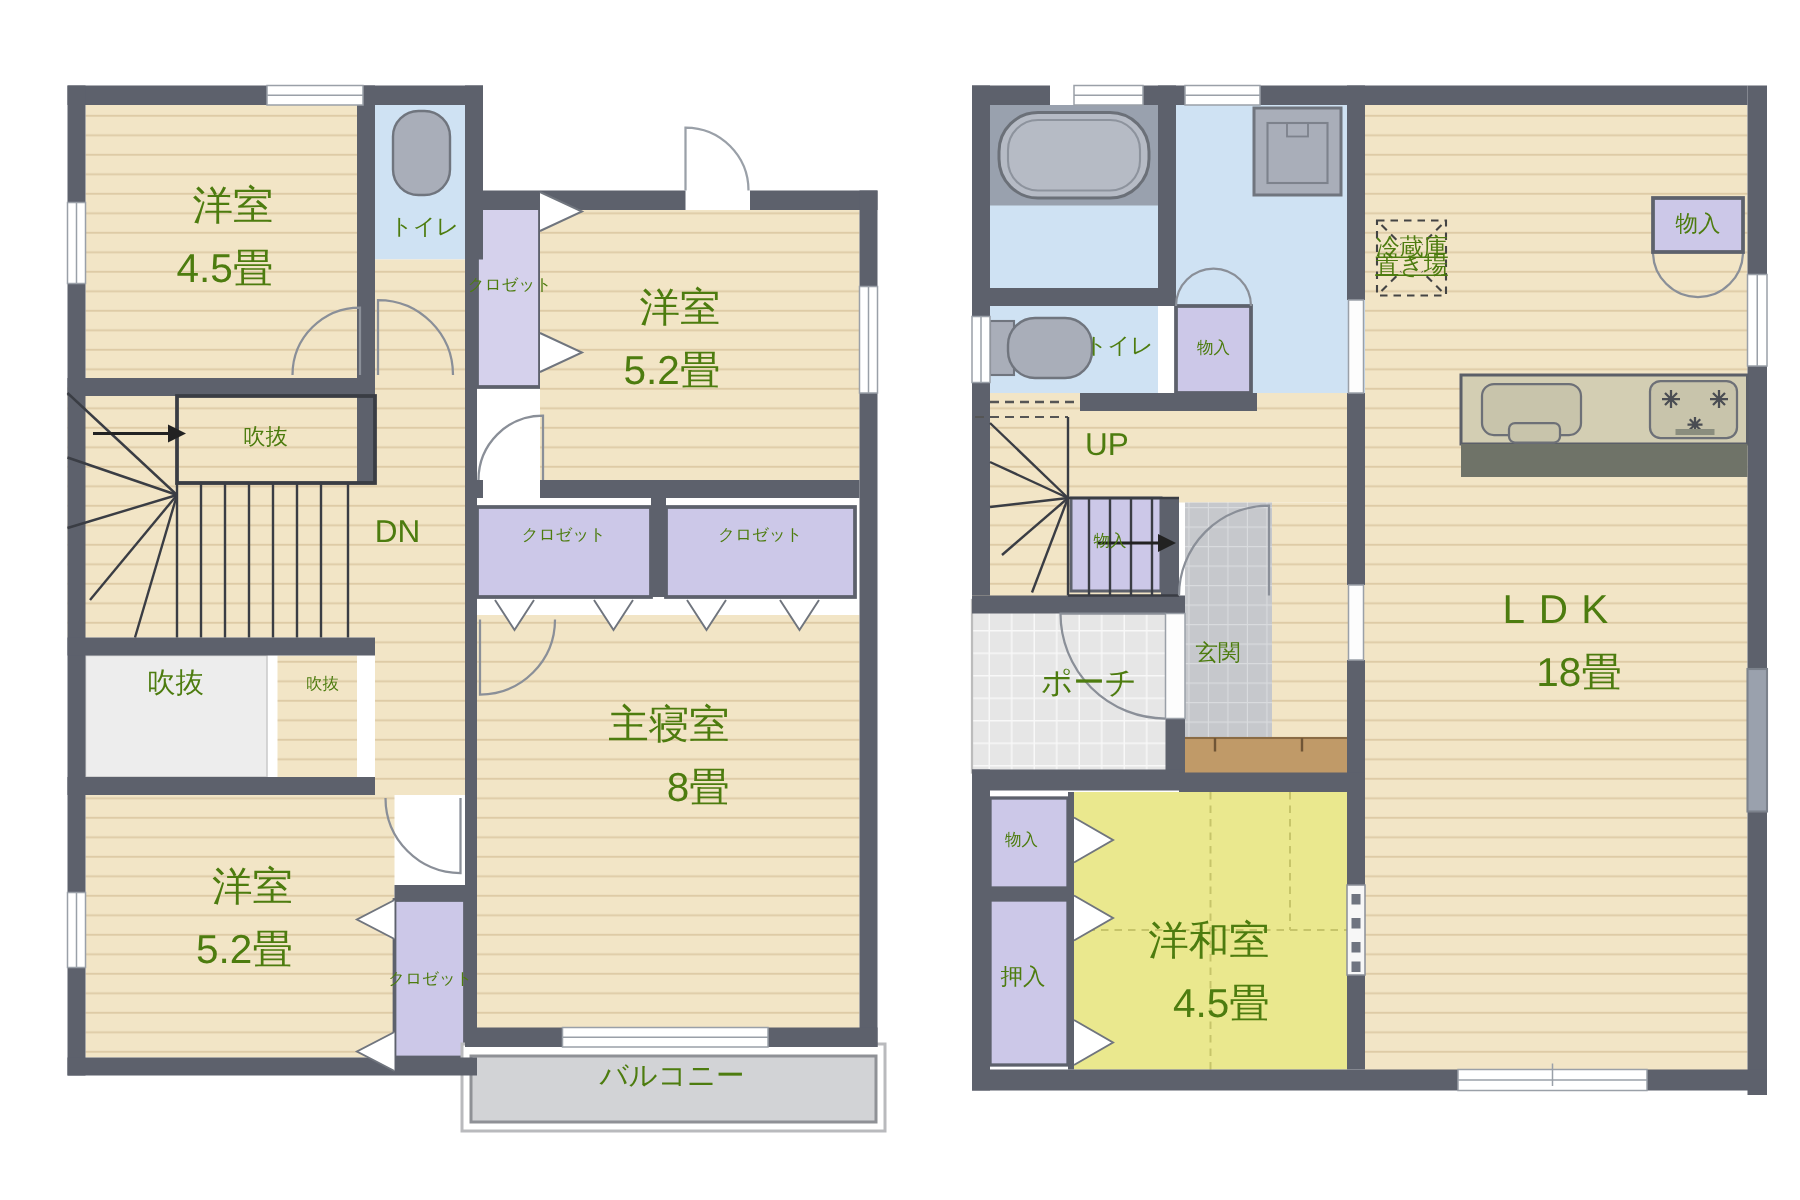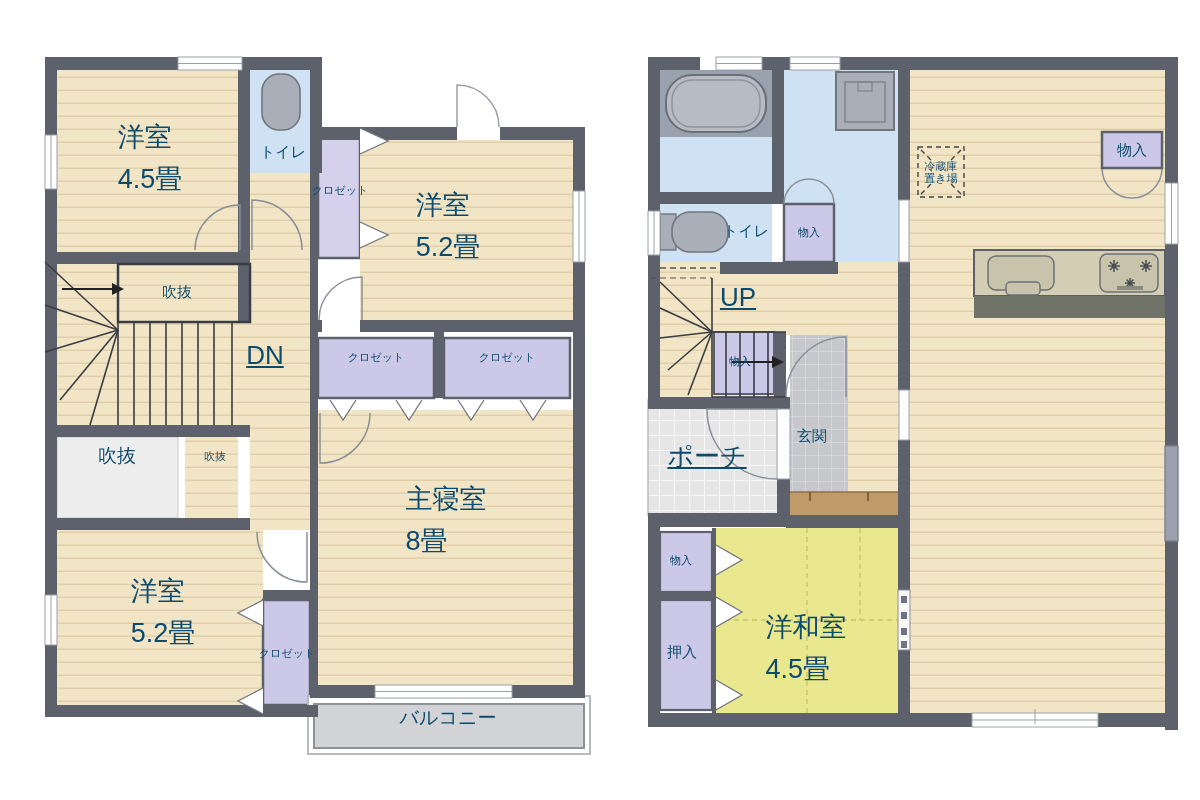--- a/index.html
+++ b/index.html
@@ -1,27 +1,27 @@
 <!DOCTYPE html>
 <html><head>
 <meta charset="utf-8">
 <style>
   html,body{margin:0;padding:0;background:#ffffff;}
   .stage{position:relative;width:1200px;height:800px;background:#fff;overflow:hidden;
          font-family:"Liberation Sans","DejaVu Sans",sans-serif;}
   .stage svg{position:absolute;left:0;top:0;}
-  .lbl{position:absolute;transform:translate(-50%,-50%);text-align:left;color:#0c4a6e;
+  .lbl{position:absolute;transform:translate(-50%,-50%);text-align:right;color:#4d7c0f;
        white-space:nowrap;z-index:5;}
   .lbl span{display:block;}
   .sz28{font-size:27px;line-height:42px;}
-  .sz24{font-size:26px;line-height:26px;text-decoration:underline;}
+  .sz24{font-size:21px;line-height:26px;}
   .sz20{font-size:19px;line-height:22px;}
   .sz16{font-size:15px;line-height:18px;}
   .sz13{font-size:11px;line-height:14px;}
-  .sz11{font-size:11px;line-height:12px;}
+  .sz11{font-size:16px;line-height:12px;text-decoration:underline;}
   .ldk-spacing{letter-spacing:9px;padding-left:9px;}
 </style>
 </head>
 <body>
 
 <div class="stage">
 
 <svg width="1200" height="800" viewBox="0 0 1200 800">
   <defs>
     <pattern id="wood" width="9" height="13" patternUnits="userSpaceOnUse">
@@ -335,21 +335,21 @@
 </div>
 <div class="lbl sz13" style="left:507px;top:357px">
   <span>クロゼット</span>
 </div>
 <div class="lbl sz20" style="left:117px;top:456px">
   <span>吹抜</span>
 </div>
 <div class="lbl sz13" style="left:215px;top:456px">
   <span>吹抜</span>
 </div>
-<div class="lbl sz28" style="left:446px;top:520px">
+<div class="lbl sz28" style="left:446px;top:504px">
   <span>主寝室</span>
   <span>8畳</span>
 </div>
 <div class="lbl sz28" style="left:163px;top:612px">
   <span>洋室</span>
   <span>5.2畳</span>
 </div>
 <div class="lbl sz13" style="left:287px;top:653px">
   <span>クロゼット</span>
 </div>
@@ -365,30 +365,34 @@
 </div>
 <div class="lbl sz24" style="left:738px;top:297px">
   <span>UP</span>
 </div>
 <div class="lbl sz13" style="left:740px;top:361px">
   <span>物入</span>
 </div>
 <div class="lbl sz16" style="left:812px;top:436px">
   <span>玄関</span>
 </div>
-<div class="lbl sz24" style="left:707px;top:456px">
+<div class="lbl sz24" style="left:726px;top:456px">
   <span>ポーチ</span>
 </div>
 <div class="lbl sz11" style="left:941px;top:172px">
   <span>冷蔵庫</span>
   <span>置き場</span>
 </div>
 <div class="lbl sz16" style="left:1132px;top:150px">
   <span>物入</span>
 </div>
+<div class="lbl sz28" style="left:1037px;top:427px">
+  <span class="ldk-spacing">LDK</span>
+  <span>18畳</span>
+</div>
 <div class="lbl sz13" style="left:681px;top:560px">
   <span>物入</span>
 </div>
 <div class="lbl sz16" style="left:682px;top:652px">
   <span>押入</span>
 </div>
 <div class="lbl sz28" style="left:806px;top:648px">
   <span>洋和室</span>
   <span>4.5畳</span>
 </div>

